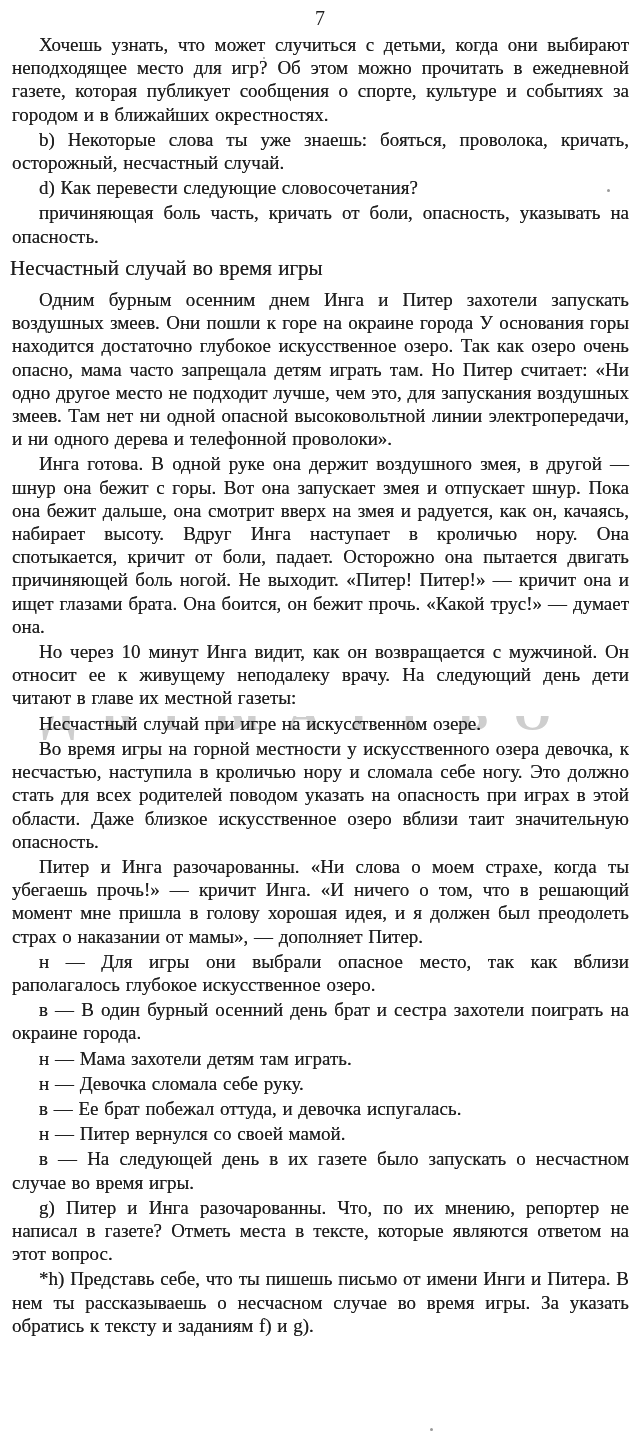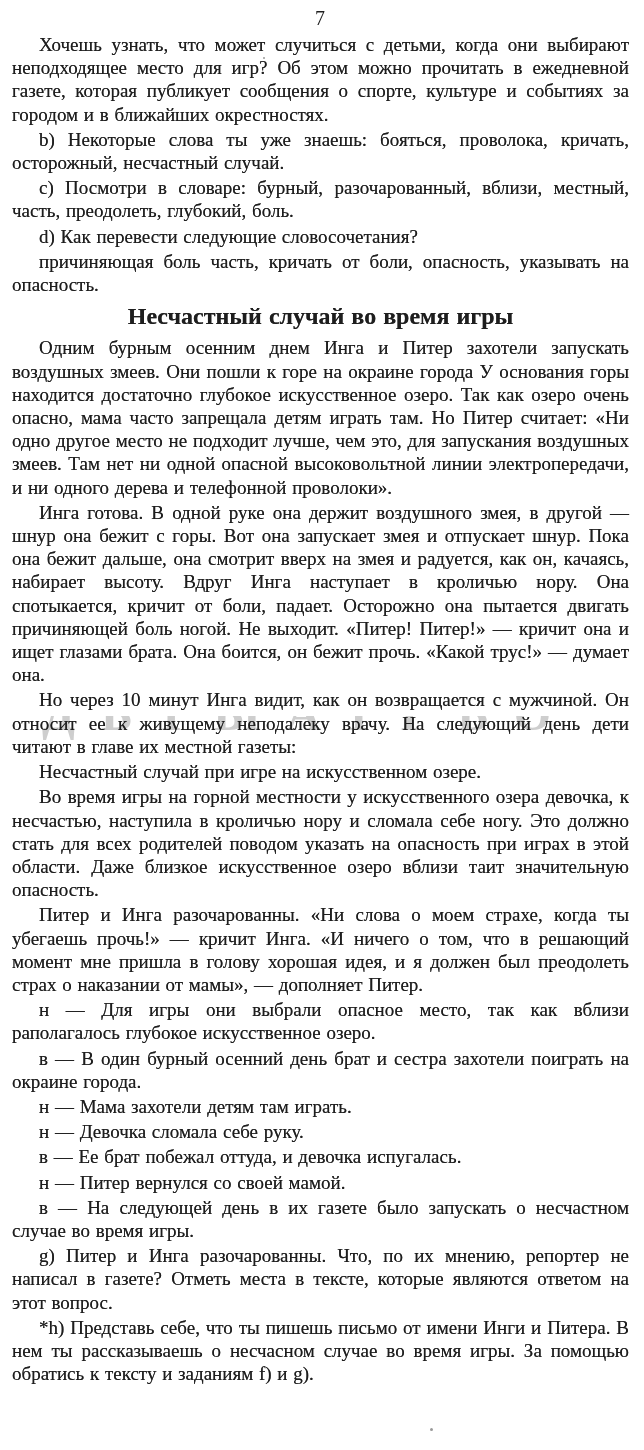--- a/index.html
+++ b/index.html
@@ -30,24 +30,24 @@
   p.body, h2.heading {
     margin: 2px;
     font-size: 19px;
     line-height: 23.2px;
     text-align: justify;
     text-indent: 27px;
     text-shadow: 0 0 0.6px rgba(30,30,30,0.75);
     word-spacing: 1px;
   }
   h2.heading {
-    text-align: center;
+    text-align: left;
     text-indent: 0;
-    font-weight: bold;
-    font-size: 24px;
+    font-weight: normal;
+    font-size: 21px;
     margin: 9px 0 8px 0;
   }
   
   .watermark {
     position: absolute;
     z-index: 1;
     left: 42px;
     top: 716px;
     width: 588px;
     height: 42px;
@@ -85,33 +85,32 @@
 
 <div class="speck s1"></div>
 <div class="speck s2"></div>
 <div class="speck s3"></div>
 
 <div class="page">
   <div class="page-number">7</div>
   <main>
       <p class="body">Хочешь узнать, что может случиться с детьми, когда они выбирают неподходящее место для игр? Об этом можно прочитать в ежедневной газете, которая публикует сообщения о спорте, культуре и событиях за городом и в ближайших окрестностях.</p>
       <p class="body">b) Некоторые слова ты уже знаешь: бояться, проволока, кричать, осторожный, несчастный случай.</p>
-      <p class="body">c) Посмотри в словаре: бурный, разочарованный, вблизи, местный, часть, преодолеть, глубокий, боль.</p>
       <p class="body">d) Как перевести следующие словосочетания?</p>
       <p class="body">причиняющая боль часть, кричать от боли, опасность, указывать на опасность.</p>
       <h2 class="heading">Несчастный случай во время игры</h2>
       <p class="body">Одним бурным осенним днем Инга и Питер захотели запускать воздушных змеев. Они пошли к горе на окраине города У основания горы находится достаточно глубокое искусственное озеро. Так как озеро очень опасно, мама часто запрещала детям играть там. Но Питер считает: «Ни одно другое место не подходит лучше, чем это, для запускания воздушных змеев. Там нет ни одной опасной высоковольтной линии электропередачи, и ни одного дерева и телефонной проволоки».</p>
       <p class="body">Инга готова. В одной руке она держит воздушного змея, в другой — шнур она бежит с горы. Вот она запускает змея и отпускает шнур. Пока она бежит дальше, она смотрит вверх на змея и радуется, как он, качаясь, набирает высоту. Вдруг Инга наступает в кроличью нору. Она спотыкается, кричит от боли, падает. Осторожно она пытается двигать причиняющей боль ногой. Не выходит. «Питер! Питер!» — кричит она и ищет глазами брата. Она боится, он бежит прочь. «Какой трус!» — думает она.</p>
       <p class="body">Но через 10 минут Инга видит, как он возвращается с мужчиной. Он относит ее к живущему неподалеку врачу. На следующий день дети читают в главе их местной газеты:</p>
       <p class="body">Несчастный случай при игре на искусственном озере.</p>
       <p class="body">Во время игры на горной местности у искусственного озера девочка, к несчастью, наступила в кроличью нору и сломала себе ногу. Это должно стать для всех родителей поводом указать на опасность при играх в этой области. Даже близкое искусственное озеро вблизи таит значительную опасность.</p>
       <p class="body">Питер и Инга разочарованны. «Ни слова о моем страхе, когда ты убегаешь прочь!» — кричит Инга. «И ничего о том, что в решающий момент мне пришла в голову хорошая идея, и я должен был преодолеть страх о наказании от мамы», — дополняет Питер.</p>
       <p class="body">н — Для игры они выбрали опасное место, так как вблизи раполагалось глубокое искусственное озеро.</p>
       <p class="body">в — В один бурный осенний день брат и сестра захотели поиграть на окраине города.</p>
       <p class="body">н — Мама захотели детям там играть.</p>
       <p class="body">н — Девочка сломала себе руку.</p>
       <p class="body">в — Ее брат побежал оттуда, и девочка испугалась.</p>
       <p class="body">н — Питер вернулся со своей мамой.</p>
       <p class="body">в — На следующей день в их газете было запускать о несчастном случае во время игры.</p>
       <p class="body">g) Питер и Инга разочарованны. Что, по их мнению, репортер не написал в газете? Отметь места в тексте, которые являются ответом на этот вопрос.</p>
-      <p class="body">*h) Представь себе, что ты пишешь письмо от имени Инги и Питера. В нем ты рассказываешь о несчасном случае во время игры. За помощью обратись к тексту и заданиям f) и g).</p>
+      <p class="body">*h) Представь себе, что ты пишешь письмо от имени Инги и Питера. В нем ты рассказываешь о несчасном случае во время игры. За указать обратись к тексту и заданиям f) и g).</p>
     </main>
 </div>
 
 </body></html>

